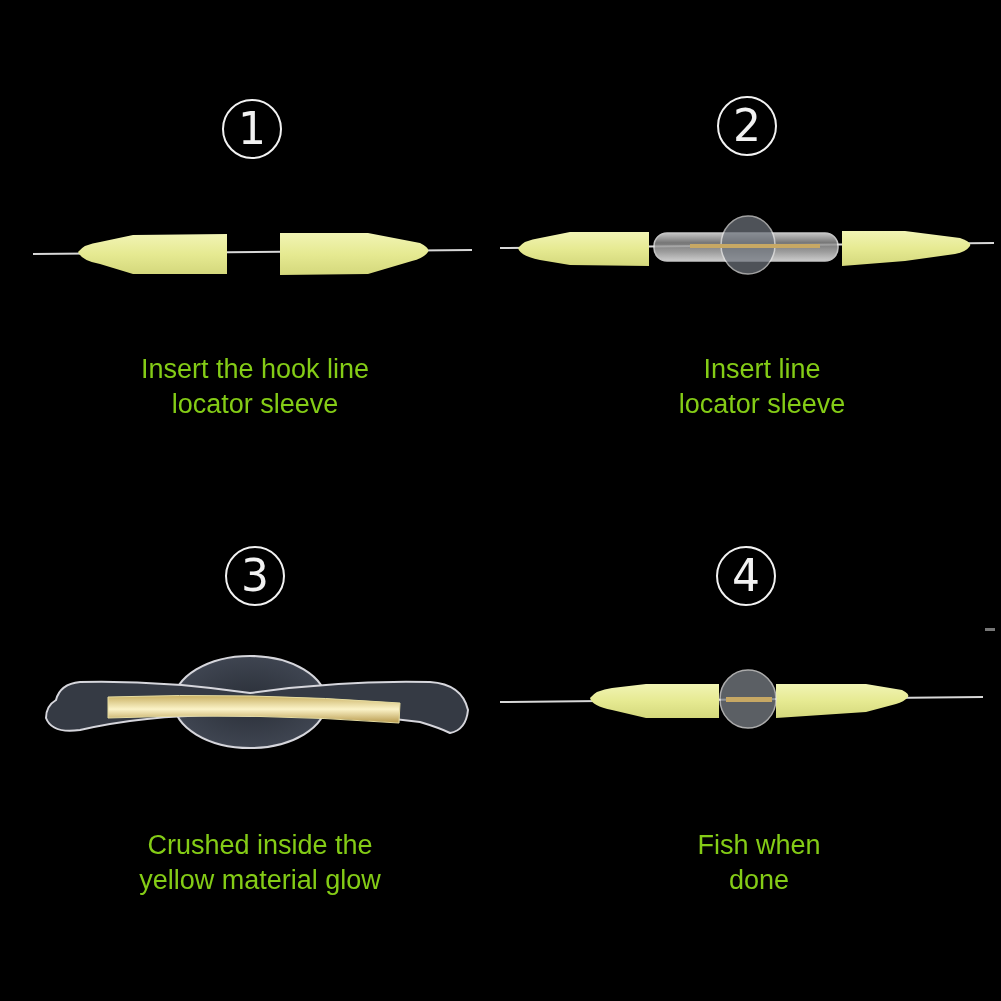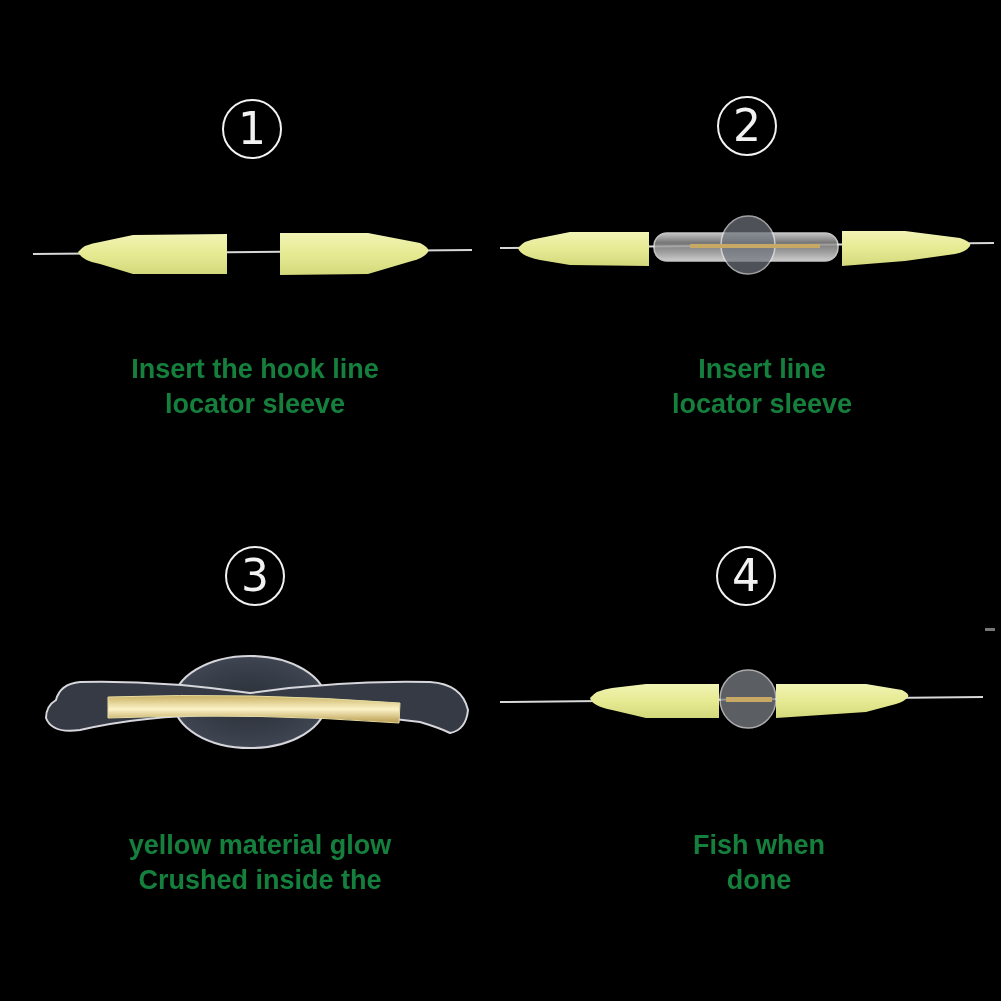--- a/index.html
+++ b/index.html
@@ -2,22 +2,22 @@
 <html><head>
 <meta charset="utf-8">
 <style>
   html, body { margin:0; padding:0; background:#000; }
   body { width:1001px; height:1001px; position:relative; overflow:hidden;
          font-family:"Liberation Sans", sans-serif; color:#fff; }
   .badge { position:absolute; width:60px; height:60px; border:2.5px solid #f2f2f2;
            border-radius:50%; box-sizing:border-box; display:flex; align-items:center;
            justify-content:center; font-size:44px; font-weight:400; color:#f2f2f2;
            font-family:"DejaVu Sans", sans-serif; line-height:1; }
-  .caption { position:absolute; width:500px; text-align:center; font-weight:700;
-             font-size:27px; line-height:35px; color:#15803d; }
+  .caption { position:absolute; width:500px; text-align:center; font-weight:400;
+             font-size:27px; line-height:35px; color:#84cc16; }
   svg.art { position:absolute; left:0; top:0; }
 </style>
 </head>
 <body>
 
 <svg class="art" width="1001" height="1001" viewBox="0 0 1001 1001">
   <defs>
     <linearGradient id="sleeveGrad" x1="0" y1="0" x2="0" y2="1">
       <stop offset="0" stop-color="#f1f4b4"></stop>
       <stop offset="0.5" stop-color="#e6ea92"></stop>
@@ -87,19 +87,19 @@
 
 <div class="caption" style="left:5px; top:352px;">
   <div>Insert the hook line</div>
   <div>locator sleeve</div>
 </div>
 <div class="caption" style="left:512px; top:352px;">
   <div>Insert line</div>
   <div>locator sleeve</div>
 </div>
 <div class="caption" style="left:10px; top:828px;">
+  <div>Crushed inside the</div>
   <div>yellow material glow</div>
-  <div>Crushed inside the</div>
 </div>
 <div class="caption" style="left:509px; top:828px;">
   <div>Fish when</div>
   <div>done</div>
 </div>
 
 </body></html>

